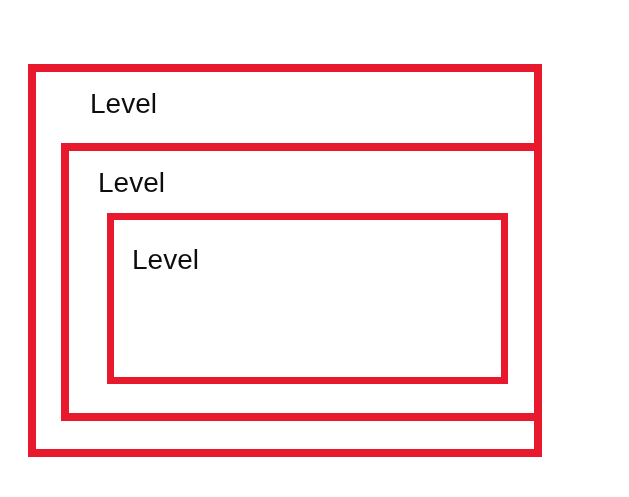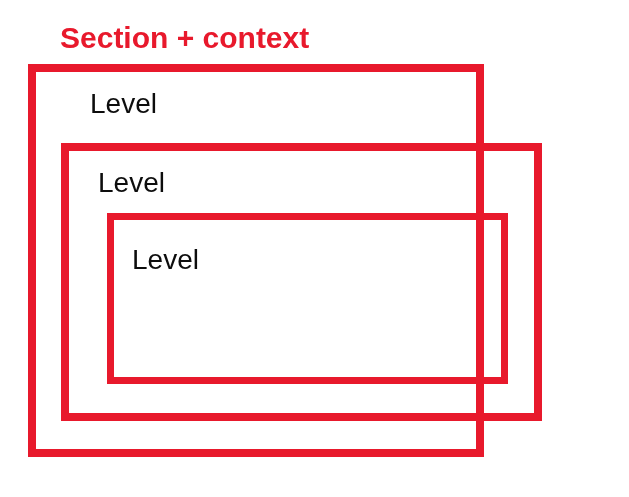--- a/index.html
+++ b/index.html
@@ -29,21 +29,21 @@
       color: var(--red);
       white-space: nowrap;
     }
     .box {
       position: absolute;
       background: transparent;
     }
     .box.outer {
       left: 28px;
       top: 64px;
-      width: 456px;
+      width: 514px;
       height: 393px;
       border: 8px solid var(--red);
       text-decoration: underline;
     }
     .box.mid {
       left: 25px;
       top: 71px;
       width: 481px;
       height: 278px;
       border: 8px solid var(--red);
@@ -65,21 +65,20 @@
     }
     .label.l1 { left: 54px; top: 16px; }
     .label.l2 { left: 29px; top: 16px; }
     .label.l3 { left: 18px; top: 24px; }
   </style>
 </head>
 <body>
 
 <div class="canvas">
 
-  <div class="title">Section + context</div>
 
   <div class="box outer">
 
     <span class="label l1">Level</span>
 
     <div class="box mid">
 
       <span class="label l2">Level</span>
 
       <div class="box inner">

